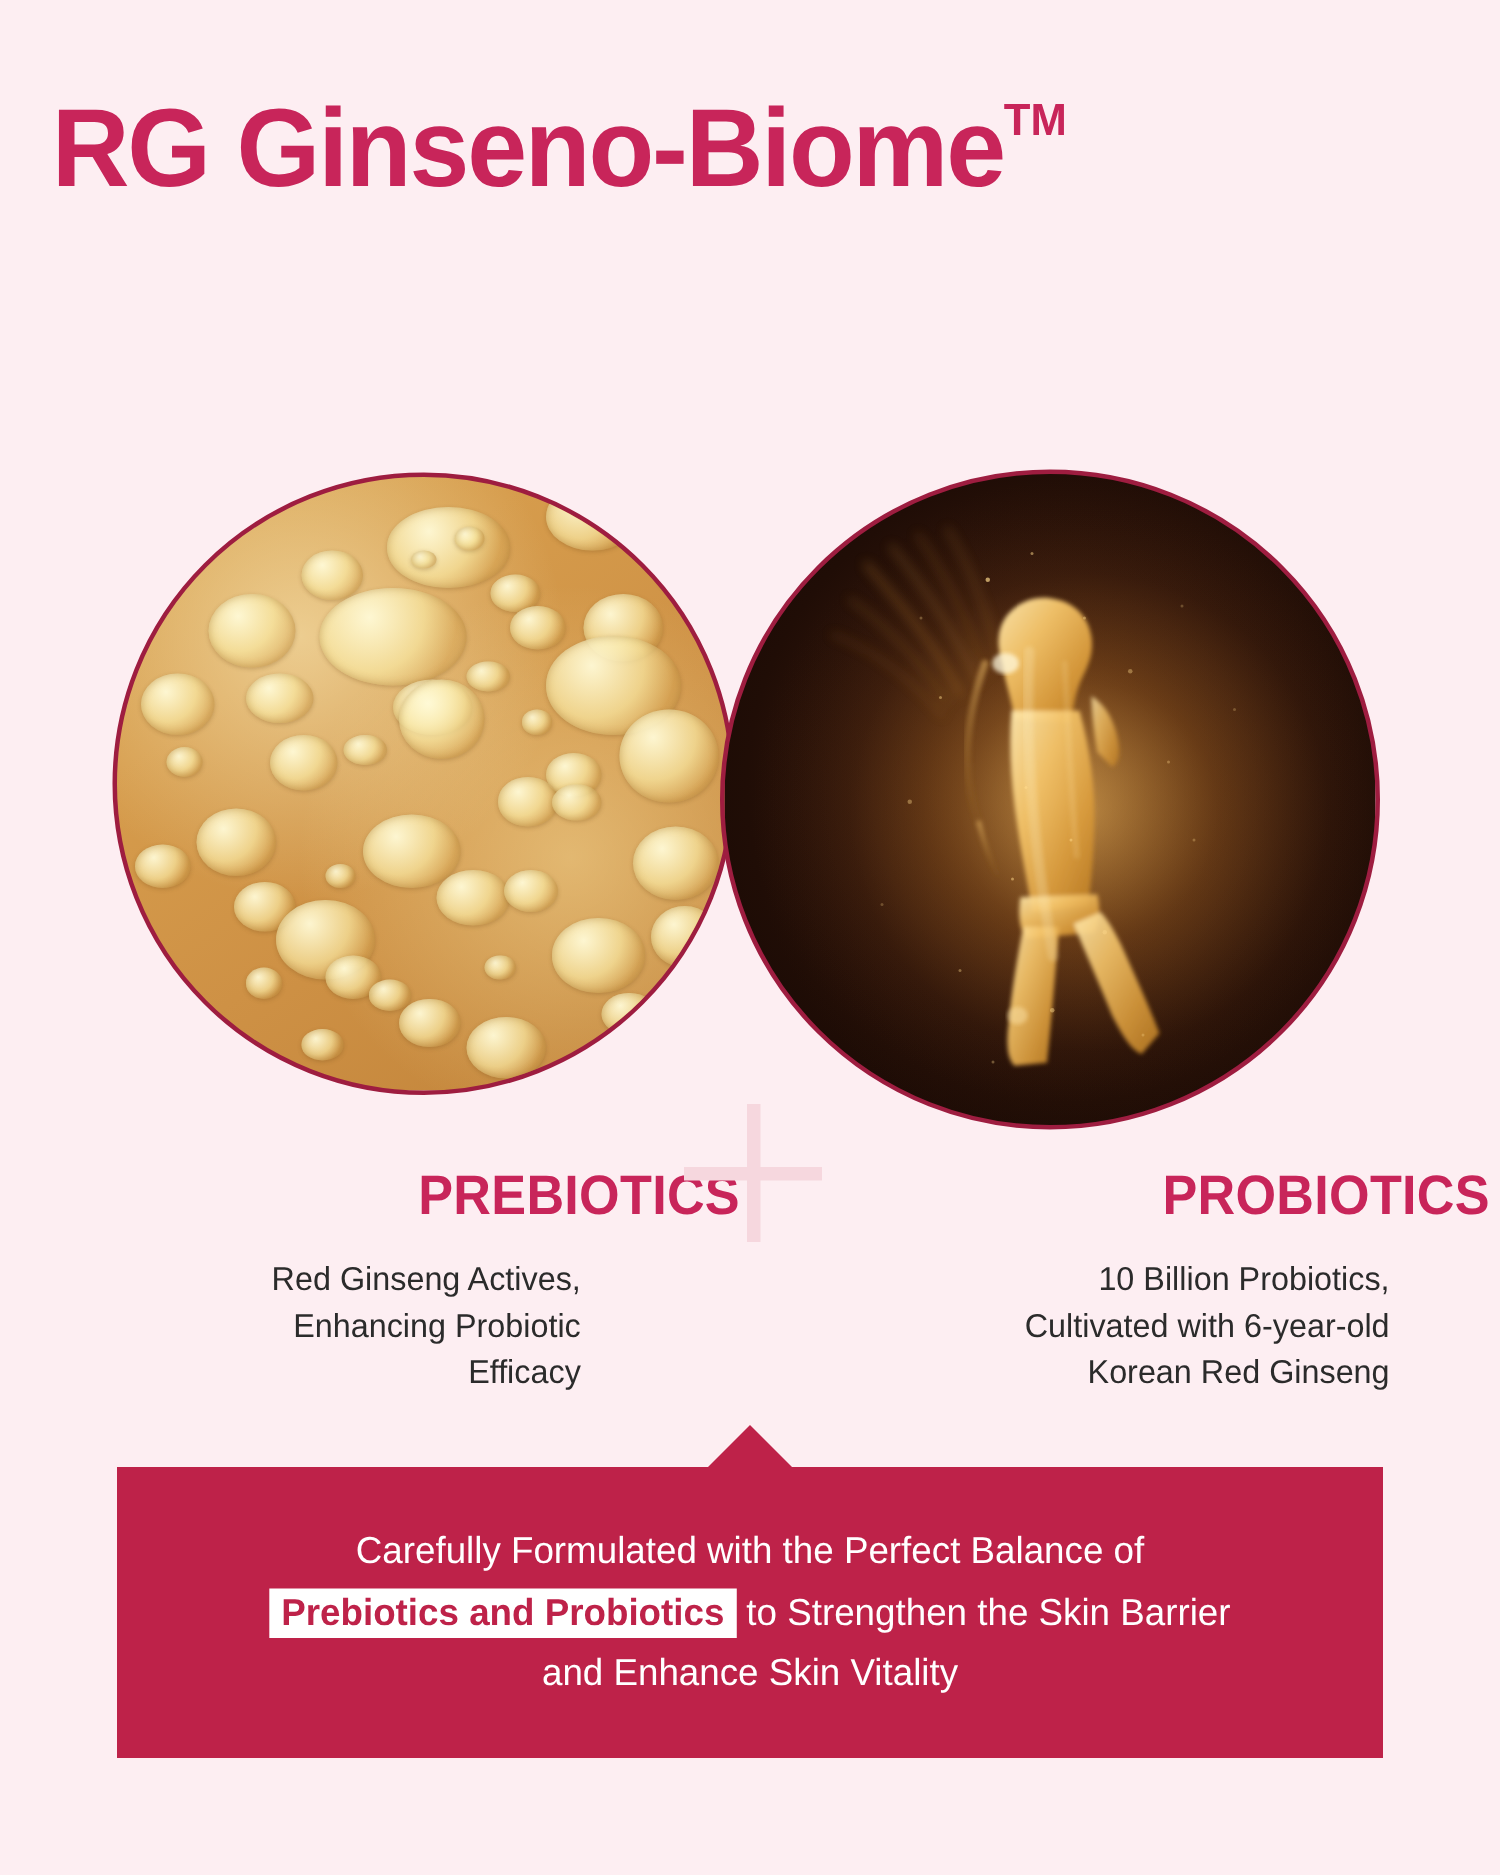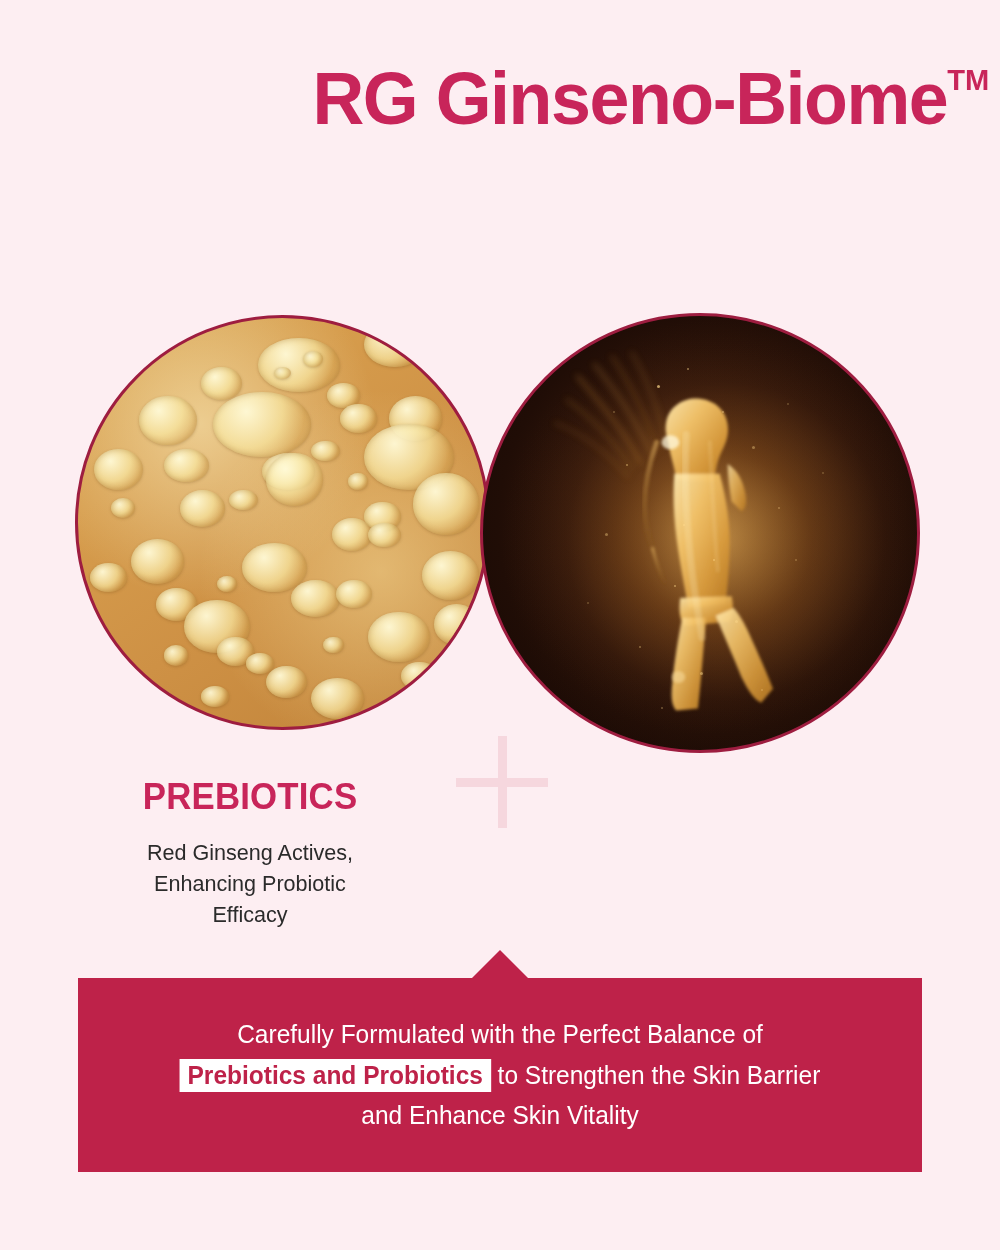--- a/index.html
+++ b/index.html
@@ -16,21 +16,22 @@
     position:relative;
     width:1000px;
     height:1250px;
     background:#FDEEF2;
   }
 
   
   .title-wrap {
     position:absolute;
     top:62px; left:0; width:1000px;
-    text-align:right;
+    text-align:left;
+    padding-left:24px;
   }
   .title {
     display:inline-block;
     font-size:74px;
     font-weight:bold;
     letter-spacing:-1.5px;
     color:#C8255A;
     line-height:1;
     transform:scaleX(0.97);
     white-space:nowrap;
@@ -126,21 +127,21 @@
     background:#F6D7DE;
   }
 
   
   .cols {
     position:absolute;
     top:778px; left:0;
     width:1000px;
     display:flex;
   }
-  .col { width:500px; text-align:center; }
+  .col { width:500px; text-align:right; }
   .col-heading {
     font-size:37px;
     font-weight:bold;
     color:#C8255A;
     letter-spacing:0.2px;
     transform:scaleX(0.94);
     display:inline-block;
     line-height:1.05;
   }
   .col-body {
@@ -351,20 +352,28 @@
 
   <div class="cols">
     <div class="col col-prebiotic">
       <div><span class="col-heading">PREBIOTICS</span></div>
       <div class="col-body">
         <div>Red Ginseng Actives,</div>
         <div>Enhancing Probiotic</div>
         <div>Efficacy</div>
       </div>
     </div>
+    <div class="col col-probiotic">
+      <div><span class="col-heading">PROBIOTICS</span></div>
+      <div class="col-body">
+        <div>10 Billion Probiotics,</div>
+        <div>Cultivated with 6-year-old</div>
+        <div>Korean Red Ginseng</div>
+      </div>
+    </div>
   </div>
 
   <div class="banner">
     <div class="banner-notch"></div>
     <div class="banner-text">
       <div class="banner-line">Carefully Formulated with the Perfect Balance of</div>
       <div class="banner-line"><span class="hl">Prebiotics and Probiotics</span><span> to Strengthen the Skin Barrier</span></div>
       <div class="banner-line">and Enhance Skin Vitality</div>
     </div>
   </div>

